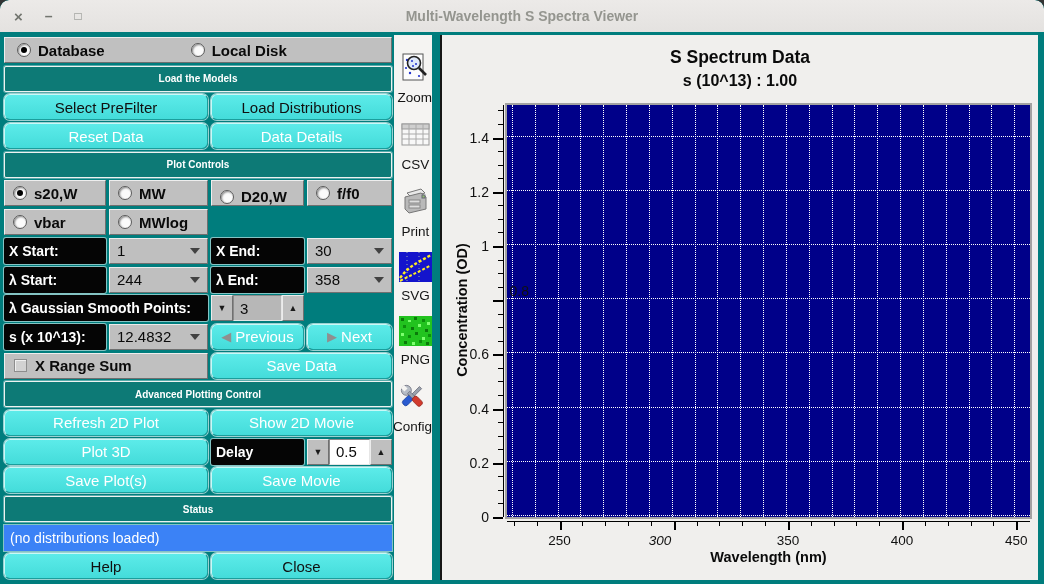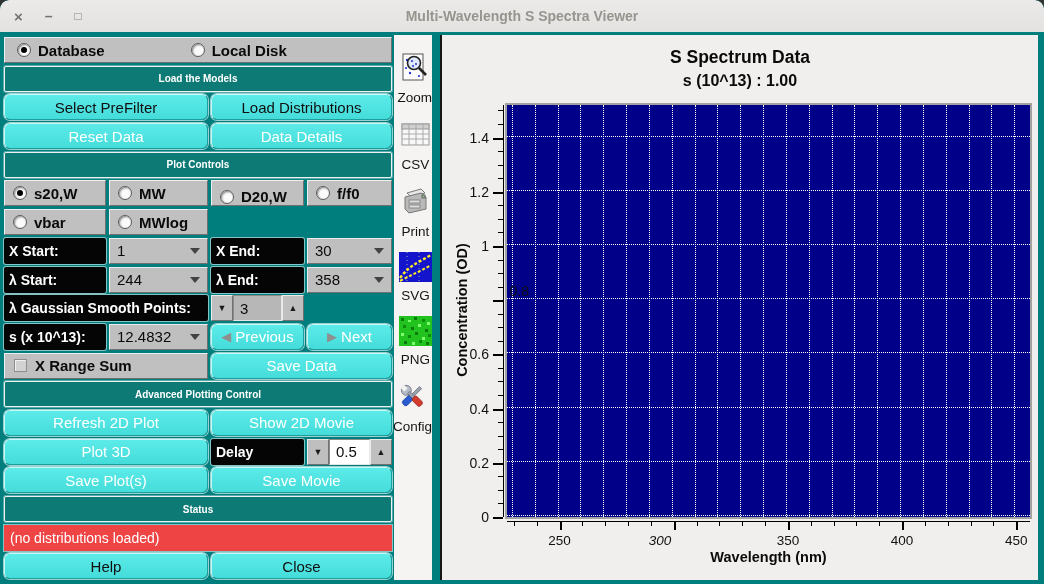--- a/index.html
+++ b/index.html
@@ -29,21 +29,21 @@
   .radio{display:flex;align-items:center;gap:7px;cursor:pointer;}
   .rb{width:14px;height:14px;border-radius:50%;background:#fbfbfb;border:1px solid #5a5a5a;box-shadow:inset 1px 1px 2px rgba(0,0,0,.45);box-sizing:border-box;position:relative;flex:0 0 auto;}
   .rb.on::after{content:"";position:absolute;left:3px;top:3px;width:6px;height:6px;border-radius:50%;background:#000;}
   .radio-label{font-size:15px;font-weight:bold;color:#0a0a0a;}
   .spinner{display:flex;height:26px;}
   .spin-btn{width:22px;background:#bfbfbf;border:1px solid;border-color:#ececec #707070 #707070 #ececec;display:flex;align-items:center;justify-content:center;font-size:9px;color:#1a1a1a;cursor:pointer;box-sizing:border-box;}
   .spin-val{flex:1;background:#b7b7b7;border:1px solid;border-color:#8a8a8a #e6e6e6 #e6e6e6 #8a8a8a;display:flex;align-items:center;padding-left:6px;font-size:15px;color:#0a0a0a;box-sizing:border-box;}
   .spin-val.white{background:#ffffff;}
   .cb{width:13px;height:13px;background:#d2d2d2;border:1px solid #8d8d8d;box-shadow:inset 1px 1px 0 #f0f0f0;box-sizing:border-box;flex:0 0 auto;}
   .cb-label{font-size:15px;font-weight:bold;color:#0a0a0a;margin-left:8px;}
-  .status-bar{background:#ef4444;box-shadow:0 0 0 1px rgba(240,255,255,.55);color:#fff;font-size:14px;display:flex;align-items:center;padding-left:6px;box-sizing:border-box;}
+  .status-bar{background:#3b82f6;box-shadow:0 0 0 1px rgba(240,255,255,.55);color:#fff;font-size:14px;display:flex;align-items:center;padding-left:6px;box-sizing:border-box;}
   .arrow-ico{color:#8f8f8f;font-size:13px;margin:0 4px 0 0;line-height:1;}
   
   .toolbar{position:absolute;left:394px;top:3px;bottom:4px;width:38px;background:#f5f4f2;display:flex;flex-direction:column;align-items:flex-end;padding-top:16px;box-sizing:border-box;}
   .divider{position:absolute;left:440px;top:3px;bottom:4px;width:2px;background:#161616;}
   .tb-item{display:flex;flex-direction:column;align-items:center;margin-bottom:13px;cursor:pointer;}
   .tb-label{font-size:13.5px;color:#151515;margin-top:2px;}
   
   .plot-panel{position:absolute;left:442px;top:3px;right:6px;bottom:4px;background:#f0efed;}
   #plot-area{position:absolute;left:0;top:0;right:0;bottom:0;}
   .plot-titles{position:absolute;left:0;right:0;top:12px;text-align:center;color:#0a0a0a;}

